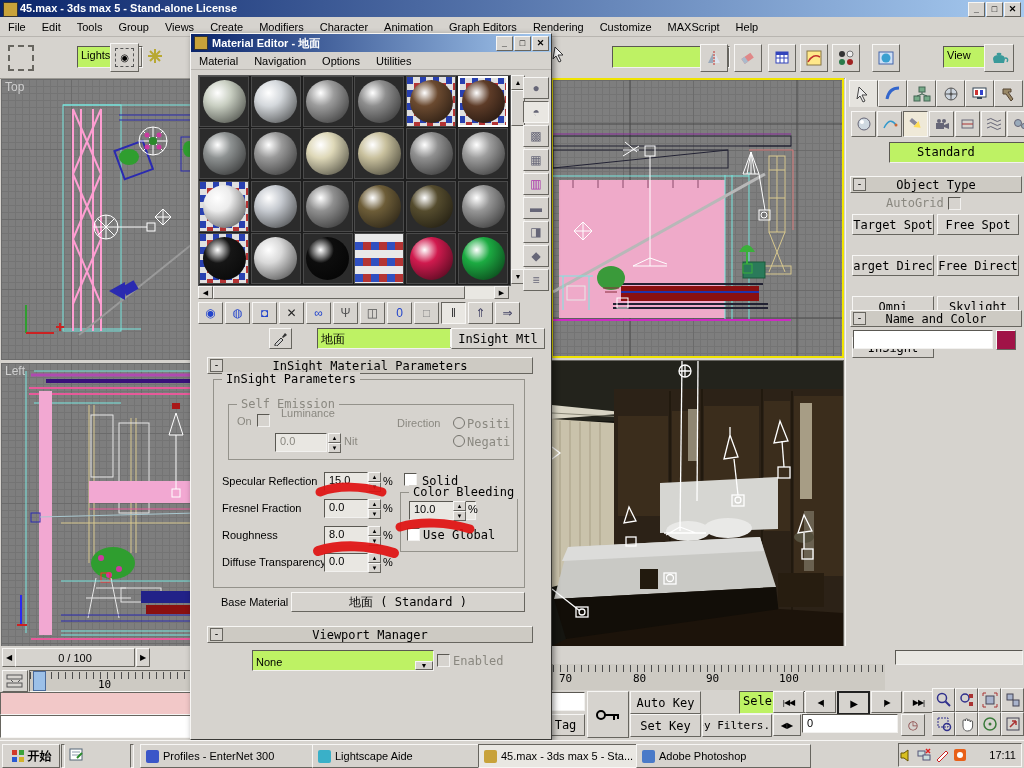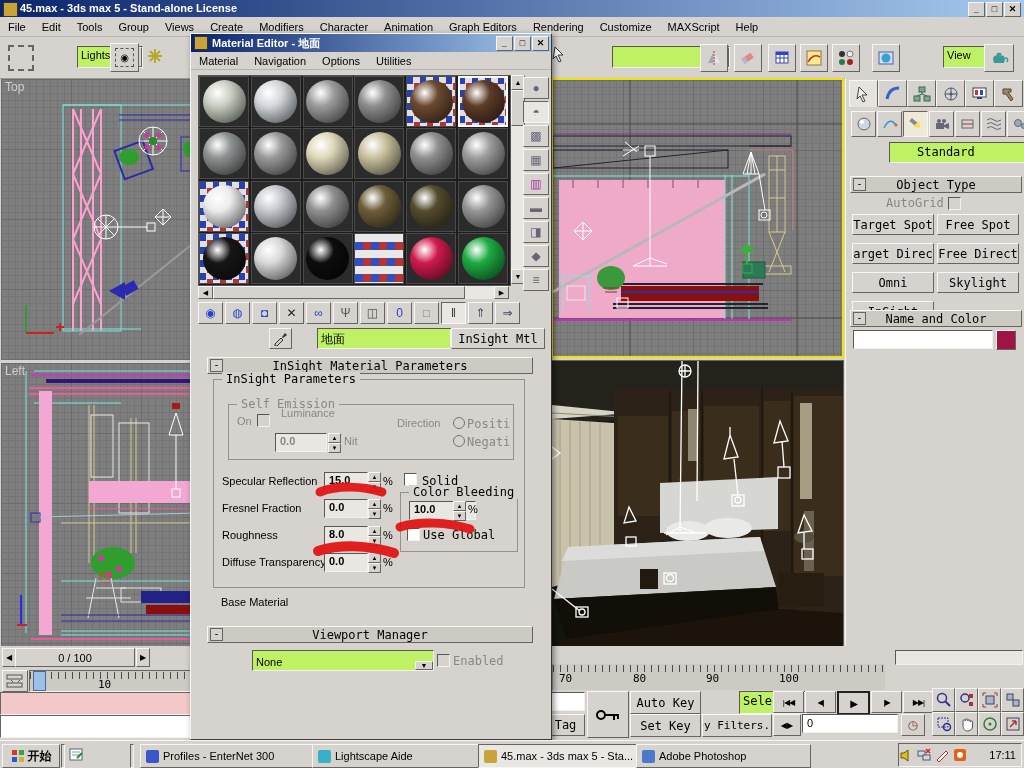--- a/index.html
+++ b/index.html
@@ -35,21 +35,21 @@
   .minusbox{position:absolute;left:2px;top:1px;width:11px;height:11px;background:#d6d3ce;
             border:1px solid #67655f;font-size:10px;line-height:9px;text-align:center;}
   .grp{position:absolute;border:1px solid #94928b;}
   .leg{position:absolute;top:-8px;left:8px;background:#d6d3ce;padding:0 4px;
        font-family:"DejaVu Sans Mono",monospace;font-size:12px;white-space:nowrap;}
   .cb{width:11px;height:11px;background:#fff;border:1px solid;
       border-color:#5a5852 #f2f1ef #f2f1ef #5a5852;display:inline-block;}
   .cb.gray{background:#d6d3ce;}
   .rad{width:10px;height:10px;border-radius:50%;background:#d6d3ce;border:1px solid #75736d;display:inline-block;}
   .spinval{height:15px;background:#e9e7e2;border:1px solid;border-color:#5a5852 #f2f1ef #f2f1ef #5a5852;
-           font-size:11px;padding:1px 0 16px 4px;box-sizing:border-box;font-weight:bold;}
+           font-size:11px;padding:1px 0 16px 4px;box-sizing:border-box;}
   .sarr{width:11px;height:8px;font-size:6px;line-height:6px;}
   .slot{width:50px;height:51px;background:#2b2b2b;border:1px solid #4a4a4a;display:flex;
         align-items:center;justify-content:center;box-sizing:border-box;}
   .slot.checker{background:conic-gradient(#e0e0e0 0 25%,#b43434 0 50%,#e0e0e0 0 75%,#2840b0 0) 0 0/13px 13px;}
   .slot.sel{outline:2px solid #fff;outline-offset:-2px;}
   .ball{width:43px;height:43px;border-radius:50%;}
   .flatck{width:100%;height:100%;background:conic-gradient(#e8e8e8 0 25%,#b43434 0 50%,#3050c0 0 75%,#e8e8e8 0) 0 0/16px 16px;}
   .mico{width:23px;height:20px;font-size:12px;margin-right:2px;}
   .sico{width:24px;height:20px;font-size:12px;margin-bottom:2px;}
   .dd{display:flex;align-items:stretch;background:#bef264;border:1px solid;
@@ -476,21 +476,21 @@
     </div>
 
     <div class="rollout" style="left:4px;top:98px;width:170px;">
       <span class="minusbox">-</span>
       <span>Object Type</span>
     </div>
     <div class="abs dis mono" style="left:40px;top:118px;font-size:12px;display:flex;align-items:center;gap:4px;">
       <span>AutoGrid</span>
       <span class="cb gray"></span>
     </div>
-    <div class="abs" id="object-type-buttons" style="left:6px;top:136px;width:168px;display:grid;grid-template-columns:82px 82px;gap:8px 3px;">
+    <div class="abs" id="object-type-buttons" style="left:6px;top:136px;width:168px;display:grid;grid-template-columns:82px 82px;gap:20px 3px;">
         <div class="otbtn">Target Spot</div>
         <div class="otbtn">Free Spot</div>
         <div class="otbtn">Target Direct</div>
         <div class="otbtn">Free Direct</div>
         <div class="otbtn">Omni</div>
         <div class="otbtn">Skylight</div>
         <div class="otbtn">InSight</div>
       </div>
 
     <div class="rollout" style="left:4px;top:232px;width:170px;">
@@ -821,20 +821,21 @@
       <span class="abs" style="left:8px;top:176px;">Diffuse Transparency</span>
       <span class="spinval abs" style="left:110px;top:173px;width:44px;">0.0</span>
       <span class="abs" style="left:154px;top:173px;display:flex;flex-direction:column;">
           <span class="btn sarr">▲</span>
           <span class="btn sarr">▼</span>
         </span>
       <span class="abs" style="left:169px;top:176px;">%</span>
     </div>
 
     <span class="abs" style="left:30px;top:562px;">Base Material</span>
+    <div class="abs btn mono" style="left:100px;top:558px;width:232px;height:18px;font-size:12px;">地面  ( Standard )</div>
 
     <div class="rollout" style="left:16px;top:592px;width:324px;">
       <span class="minusbox">-</span>
       <span>Viewport Manager</span>
     </div>
     <div class="abs dd" style="left:24px;top:616px;width:180px;height:19px;align-items:flex-end;">
       <span class="txt">None</span>
       <span class="btn dbtn">▼</span>
     </div>
     <span class="cb gray abs" style="left:246px;top:620px;"></span>

